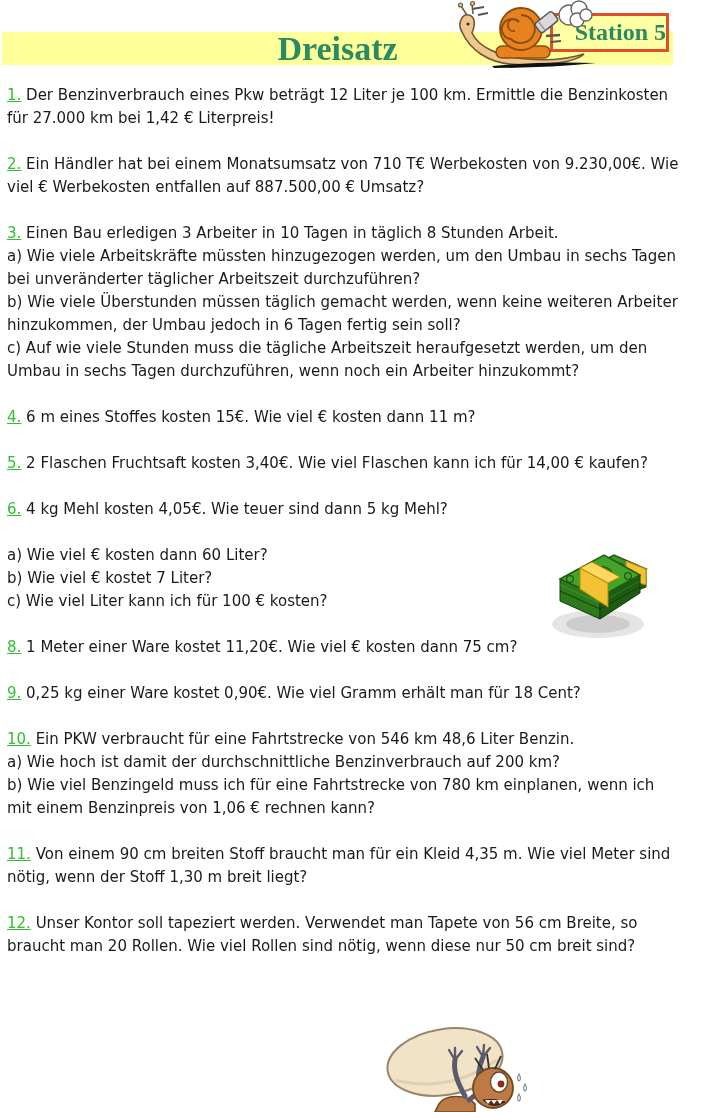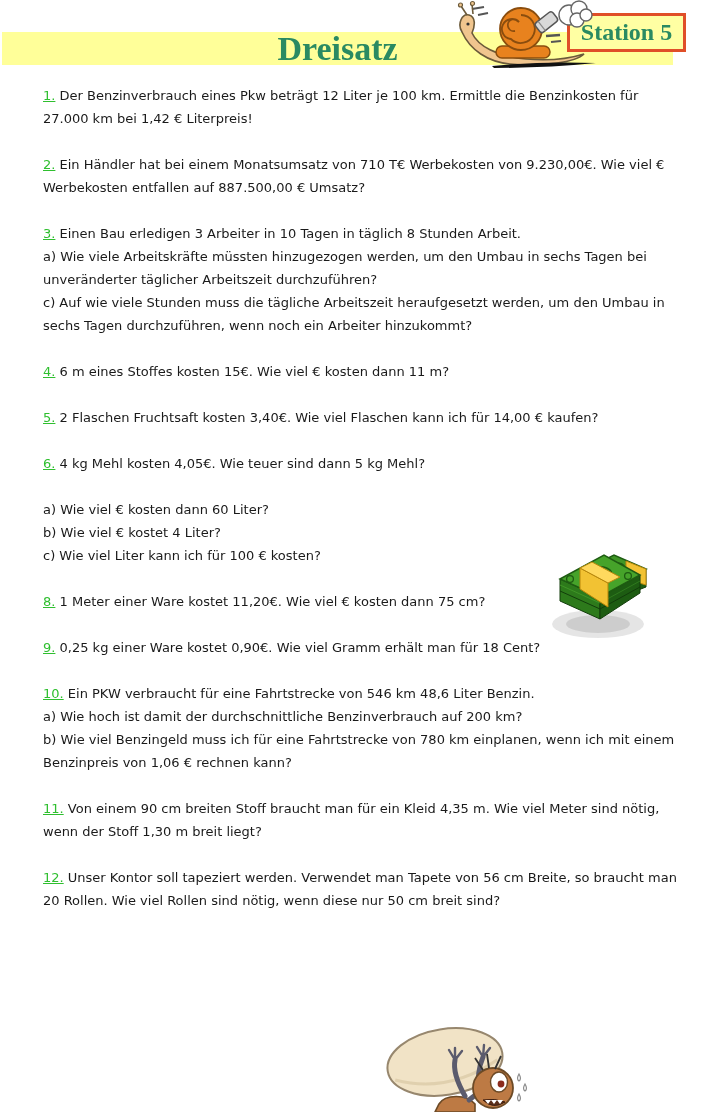--- a/index.html
+++ b/index.html
@@ -27,37 +27,36 @@
   }
   .banner .title{
     font-family:"Liberation Serif","DejaVu Serif",serif;
     font-weight:bold;font-size:34px;line-height:33px;
     color:var(--heading-green);
   }
   .badge{
     position:absolute;left:550px;top:13px;width:113px;height:33px;
     background:var(--badge-bg);
     border:3px solid var(--badge-border);
-    display:flex;align-items:center;justify-content:center;
+    display:flex;align-items:center;justify-content:flex-end;
     z-index:2;
-    margin-left:17px;
   }
   .badge .badge-label{
     font-family:"Liberation Serif","DejaVu Serif",serif;
     font-weight:bold;font-size:24px;
     color:var(--heading-green);
     white-space:nowrap;
   }
   .snail{position:absolute;left:448px;top:0;z-index:3;}
   .money{position:absolute;left:542px;top:527px;}
   .ant{position:absolute;left:383px;top:1024px;}
   
   .content{
     position:absolute;left:7px;top:84px;right:24px;
-    font-size:13px;line-height:23px;margin-left:36px;
+    font-size:15px;line-height:23px;
   }
   .problem{margin:0 0 23px 0;}
   .problem p{margin:0;}
   .problem-number{
     color:var(--number-green);
     text-decoration:underline;
   }
 </style>
 </head>
 <body>
@@ -117,20 +116,21 @@
 
   <div class="problem">
     <p class="statement"><span class="problem-number">2.</span><span class="problem-text"> Ein Händler hat bei einem Monatsumsatz von 710 T€ Werbekosten von 9.230,00€. Wie viel € Werbekosten entfallen auf 887.500,00 € Umsatz?</span></p>
     <div></div>
   </div>
 
   <div class="problem">
     <p class="statement"><span class="problem-number">3.</span><span class="problem-text"> Einen Bau erledigen 3 Arbeiter in 10 Tagen in täglich 8 Stunden Arbeit.</span></p>
     <div>
           <p class="part">a) Wie viele Arbeitskräfte müssten hinzugezogen werden, um den Umbau in sechs Tagen bei unveränderter täglicher Arbeitszeit durchzuführen?</p>
+          <p class="part">b) Wie viele Überstunden müssen täglich gemacht werden, wenn keine weiteren Arbeiter hinzukommen, der Umbau jedoch in 6 Tagen fertig sein soll?</p>
           <p class="part">c) Auf wie viele Stunden muss die tägliche Arbeitszeit heraufgesetzt werden, um den Umbau in sechs Tagen durchzuführen, wenn noch ein Arbeiter hinzukommt?</p>
         </div>
   </div>
 
   <div class="problem">
     <p class="statement"><span class="problem-number">4.</span><span class="problem-text"> 6 m eines Stoffes kosten 15€. Wie viel € kosten dann 11 m?</span></p>
     <div></div>
   </div>
 
   <div class="problem">
@@ -139,21 +139,21 @@
   </div>
 
   <div class="problem">
     <p class="statement"><span class="problem-number">6.</span><span class="problem-text"> 4 kg Mehl kosten 4,05€. Wie teuer sind dann 5 kg Mehl?</span></p>
     <div></div>
   </div>
 
   <div class="problem">
     <div>
           <p class="part">a)  Wie viel € kosten dann 60 Liter?</p>
-          <p class="part">b)  Wie viel € kostet 4 Liter?</p>
+          <p class="part">b)  Wie viel € kostet 7 Liter?</p>
           <p class="part">c)  Wie viel Liter kann ich für 100 € kosten?</p>
         </div>
   </div>
 
   <div class="problem">
     <p class="statement"><span class="problem-number">8.</span><span class="problem-text"> 1 Meter einer Ware kostet 11,20€. Wie viel € kosten dann 75 cm?</span></p>
     <div></div>
   </div>
 
   <div class="problem">

